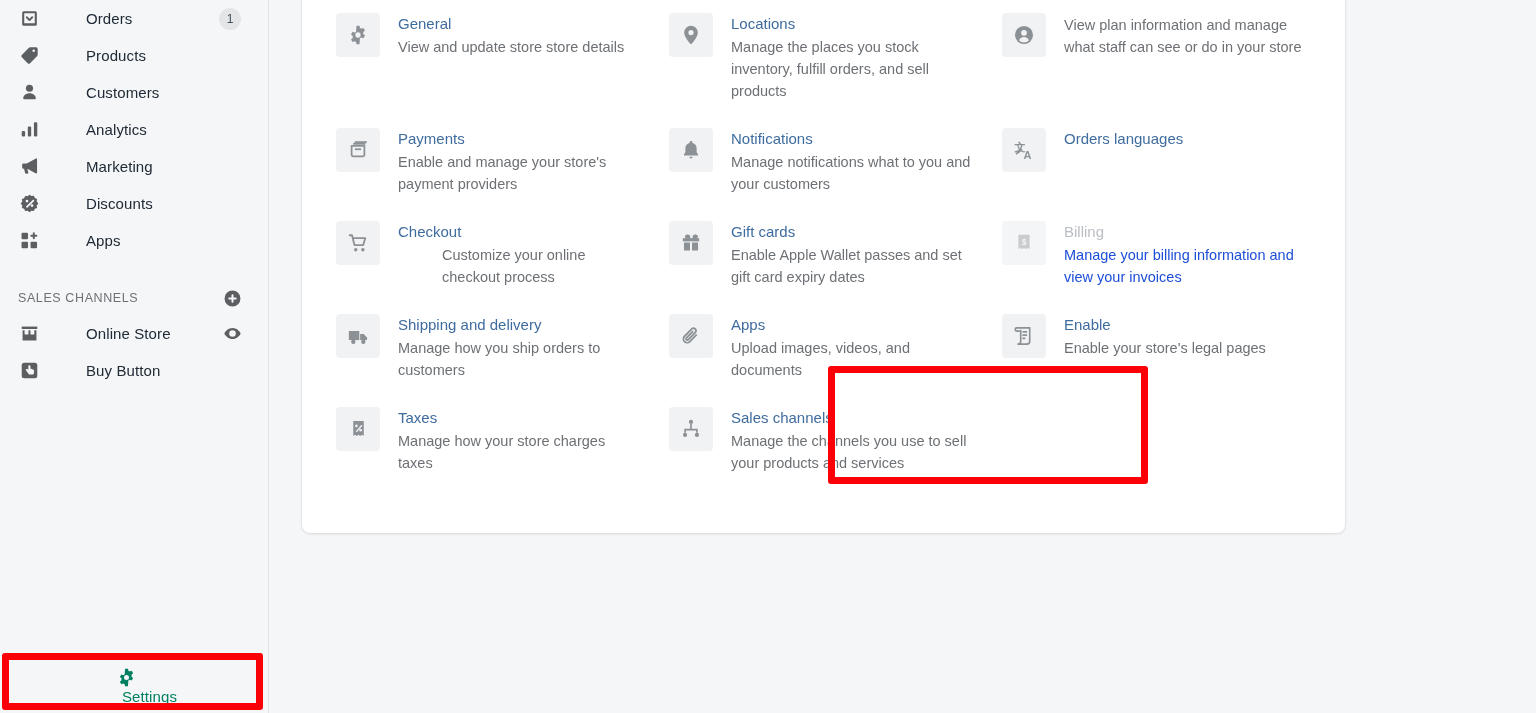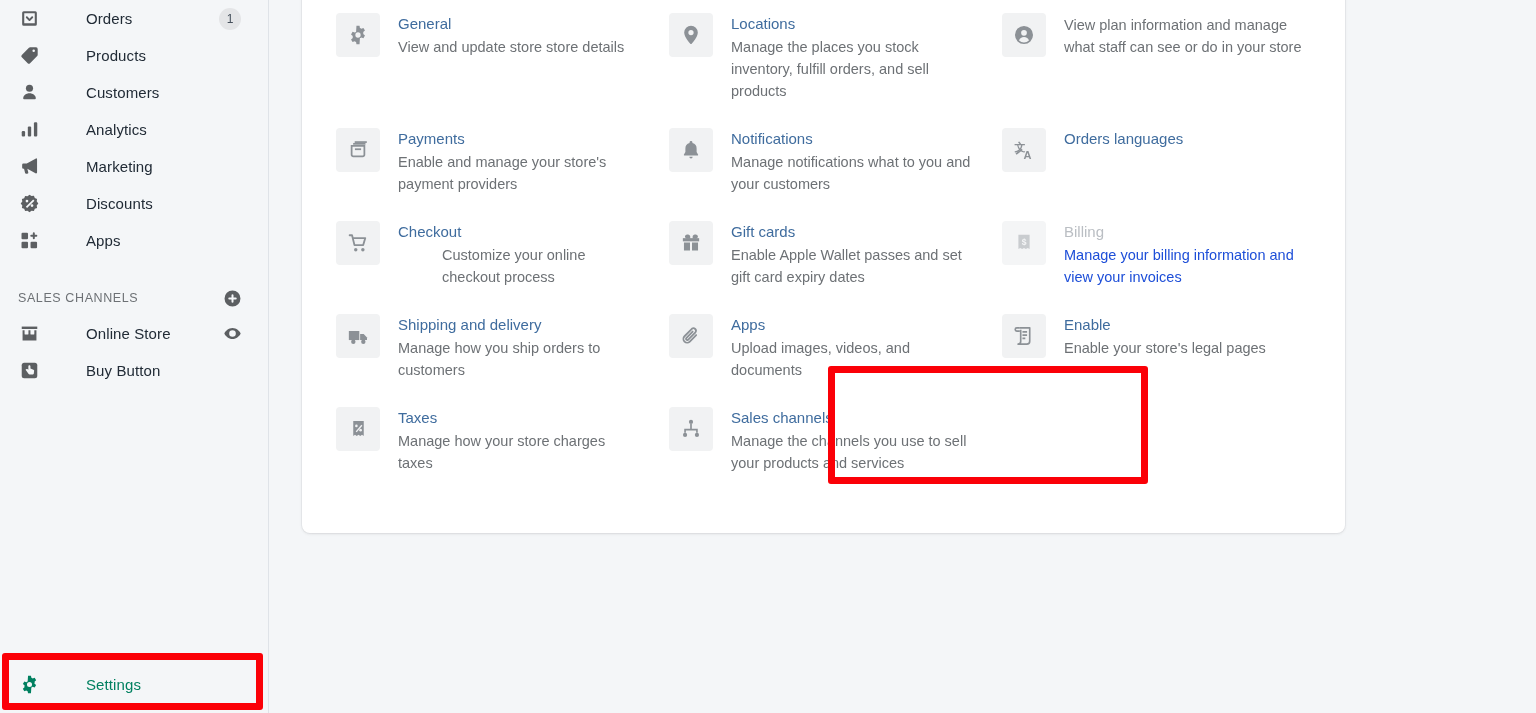--- a/index.html
+++ b/index.html
@@ -117,20 +117,21 @@
     width: 269px;
     padding: 0 0 10px 0;
   }
   .settings-item {
     display: flex;
     align-items: center;
     height: 37px;
     padding: 0 12px 0 18px;
     cursor: pointer;
     position: relative;
+    flex-direction: column;
   }
   .settings-item .nav-icon { color: #008060; }
   .settings-item .nav-label { color: #008060; }
 
   
   .main {
     flex: 1 1 auto;
     position: relative;
     background: #f4f6f8;
     height: 713px;

